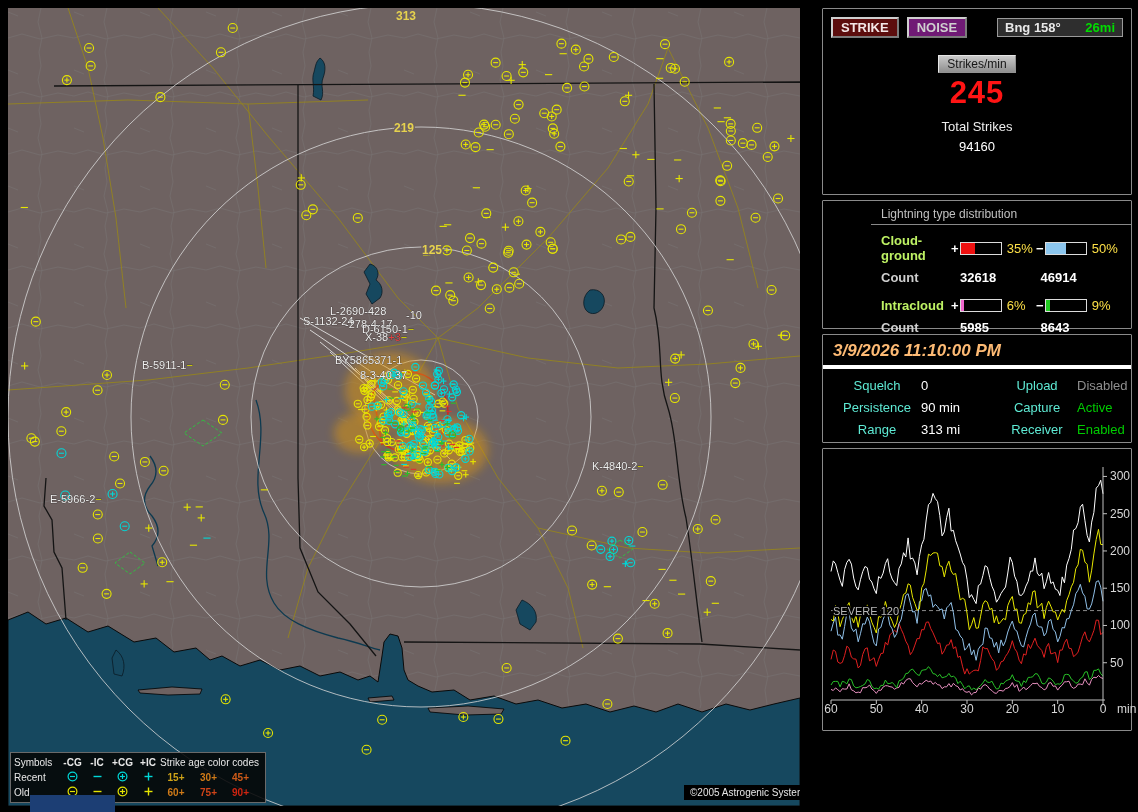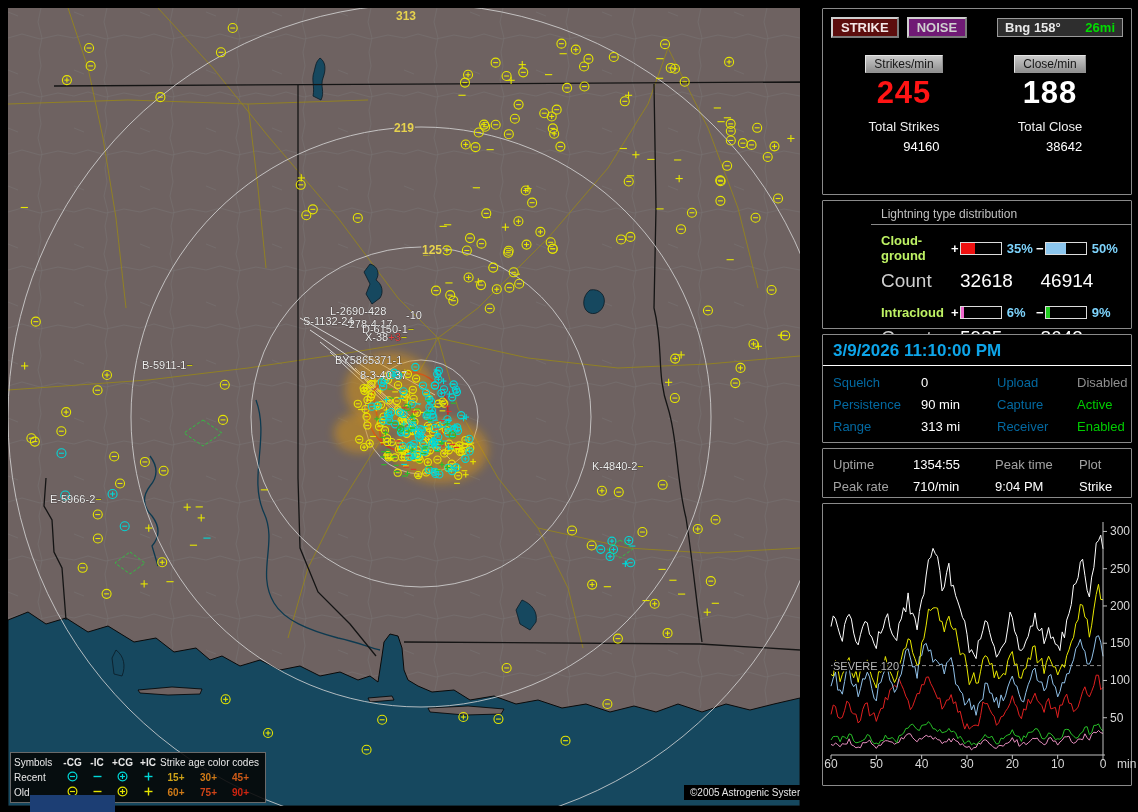--- a/index.html
+++ b/index.html
@@ -35,38 +35,38 @@
   .btn.noise{background:#701a75;color:#cfcfcf;margin-left:8px;}
   .bng{margin-left:auto;width:126px;background:#2e2e2e;border:1px solid #9a9a9a;display:flex;
     justify-content:space-between;padding:1px 7px;font-weight:bold;font-size:13px;box-sizing:border-box;}
   .bng-dist{color:#00dd00;}
 
   .rates-row{display:flex;margin-top:16px;}
   .rate-col{flex:1;text-align:center;}
   .chip{display:inline-block;background:linear-gradient(#c9c9c9,#8f8f8f);color:#151515;font-size:12px;
     padding:1px 8px;border:1px outset #e6e6e6;}
   .rate-val{font-size:31px;font-weight:bold;line-height:34px;margin-top:3px;letter-spacing:1px;}
-  .total{display:inline-block;text-align:right;margin-top:9px;}
+  .total{display:inline-block;text-align:center;margin-top:9px;}
   .total-label{font-size:13px;color:#eee;}
   .total-val{font-size:13px;color:#fff;margin-top:5px;}
 
   .sec-title{color:#c0c0c0;font-size:12px;border-bottom:1px solid #888;padding:6px 10px 3px;}
   .drow{display:flex;align-items:center;padding:0 10px;margin-top:8px;font-size:13px;}
   .dlabel{width:96px;font-weight:bold;color:#bef264;}
   .dsign{width:13px;color:#fff;font-weight:bold;}
   .bar{display:inline-block;width:54px;height:11px;border:1px solid #dcdcdc;background:#000;}
   .fill{display:block;height:100%;}
-  .dpct{width:40px;font-weight:bold;color:#7dd3fc;margin-left:5px;}
-  .crow{display:flex;padding:0 10px;margin-top:7px;font-size:19px;font-weight:normal;}
+  .dpct{width:40px;font-weight:normal;color:#fde047;margin-left:5px;}
+  .crow{display:flex;padding:0 10px;margin-top:7px;font-size:13px;font-weight:bold;}
   .crow .cl{width:110px;color:#cfcfcf;}
   .crow .cv{width:112px;color:#fff;}
 
-  .dt{color:#0ea5e9;font-weight:bold;font-size:17px;padding:6px 10px 4px;border-bottom:1px solid #ffffff;}
+  .dt{color:#fdba74;font-weight:bold;font-size:17px;padding:6px 10px 4px;border-bottom:4px solid #ffffff;font-style:italic;}
   .sgrid{display:grid;grid-template-columns:88px 76px 80px 1fr;row-gap:7px;padding:9px 10px;font-size:13px;}
-  .sgrid .k{color:#0369a1;}
+  .sgrid .k{color:#5eead4;text-align:center;}
   .sgrid .v{color:#fff;}
   .ugrid{display:grid;grid-template-columns:80px 82px 84px 1fr;row-gap:7px;padding:8px 10px;font-size:13px;}
   .muted{color:#a2a2a2;}
   .white{color:#fff;}
 
   .tg-title{padding:0 0 2px 10px;font-size:13px;}
   .tg-title .muted{margin-right:10px;}
 </style>
 </head>
 <body>
@@ -2295,28 +2295,20 @@
       </div>
       <div class="rates-row">
         <div class="rate-col">
           <span class="chip">Strikes/min</span>
           <div class="rate-val" style="color: rgb(255, 20, 20);">245</div>
           <div class="total">
             <div class="total-label">Total Strikes</div>
             <div class="total-val">94160</div>
           </div>
         </div>
-        <div class="rate-col">
-          <span class="chip">Close/min</span>
-          <div class="rate-val" style="color: rgb(255, 255, 255);">188</div>
-          <div class="total">
-            <div class="total-label">Total Close</div>
-            <div class="total-val">38642</div>
-          </div>
-        </div>
       </div>
     </div>
 
     <div class="panel p2">
       <div class="sec-title">Lightning type distribution</div>
 
       <div class="drow">
         <span class="dlabel">Cloud-ground</span>
         <span class="dsign">+</span>
         <span class="bar">
@@ -2366,32 +2358,20 @@
         <span class="v">90 min</span>
         <span class="k">Capture</span>
         <span class="v" style="color: rgb(0, 204, 0);">Active</span>
         <span class="k">Range</span>
         <span class="v">313 mi</span>
         <span class="k">Receiver</span>
         <span class="v" style="color: rgb(0, 204, 0);">Enabled</span>
       </div>
     </div>
 
-    <div class="panel p4">
-      <div class="ugrid">
-        <span class="muted">Uptime</span>
-        <span class="white">1354:55</span>
-        <span class="muted">Peak time</span>
-        <span class="muted">Plot</span>
-        <span class="muted">Peak rate</span>
-        <span class="white">710/min</span>
-        <span class="white">9:04 PM</span>
-        <span class="white">Strike</span>
-      </div>
-    </div>
 
     <div class="panel p5">
       <svg id="trendsvg" width="320" height="258" viewBox="0 0 320 258">
           <line x1="8" y1="155.5806451612903" x2="280" y2="155.5806451612903" stroke="#8a8a8a" stroke-width="1" stroke-dasharray="4,3"></line>
           <polyline points="8.0,234.4 10.266666666666666,235.5 12.5,232.9 14.8,234.7 17.1,236.8 19.333333333333336,233.7 21.6,234.1 23.866666666666667,234.0 26.1,228.8 28.4,234.8 30.7,235.9 32.93333333333334,237.8 35.2,237.1 37.46666666666667,237.7 39.7,232.6 42,232.8 44.3,232.2 46.53333333333333,229.9 48.8,234.0 51.06666666666666,235.6 53.3,238.4 55.599999999999994,235.2 57.9,235.3 60.13333333333333,232.0 62.4,230.7 64.66666666666667,230.8 66.9,231.7 69.2,232.1 71.5,234.2 73.73333333333333,232.9 76.0,232.3 78.26666666666667,227.6 80.5,229.0 82.8,225.4 85.1,223.8 87.33333333333333,223.8 89.6,227.6 91.86666666666666,229.9 94.1,231.8 96.39999999999999,228.4 98.7,229.1 100.93333333333332,227.0 103.2,225.3 105.46666666666665,226.7 107.7,226.0 110,229.3 112.3,227.4 114.53333333333335,229.7 116.8,230.0 119.06666666666668,233.6 121.3,231.8 123.60000000000001,231.9 125.9,228.6 128.13333333333333,232.0 130.4,228.3 132.66666666666669,230.7 134.9,231.6 137.2,235.0 139.5,233.7 141.73333333333335,236.6 144.0,237.3 146.26666666666668,236.4 148.5,239.9 150.8,237.7 153.1,237.4 155.33333333333334,232.8 157.6,234.2 159.86666666666667,230.7 162.1,229.6 164.4,231.1 166.7,234.1 168.93333333333334,235.5 171.2,237.9 173.46666666666667,238.4 175.7,235.6 178,235.5 180.3,236.2 182.53333333333333,233.5 184.8,233.1 187.06666666666666,231.4 189.3,227.6 191.6,232.3 193.9,229.6 196.13333333333333,236.3 198.4,234.5 200.66666666666666,232.0 202.9,234.7 205.2,233.0 207.5,230.7 209.73333333333332,228.3 212.0,228.7 214.26666666666668,228.1 216.5,231.4 218.8,232.6 221.1,234.9 223.33333333333334,233.6 225.6,228.2 227.86666666666667,227.6 230.1,231.3 232.4,230.9 234.7,235.1 236.93333333333334,232.0 239.2,230.1 241.46666666666667,226.8 243.7,226.8 246,226.2 248.3,231.6 250.53333333333333,233.3 252.8,232.3 255.06666666666666,229.1 257.3,229.1 259.6,229.7 261.9,223.8 264.1333333333333,227.8 266.4,230.2 268.66666666666663,224.3 270.9,222.2 273.2,222.8 275.5,220.5 277.73333333333335,222.6 280.0,223.5" fill="none" stroke="#e890c0" stroke-width="1"></polyline>
           <polyline points="8.0,230.0 10.266666666666666,226.5 12.5,226.4 14.8,226.4 17.1,231.8 19.333333333333336,226.3 21.6,227.1 23.866666666666667,228.9 26.1,223.9 28.4,224.6 30.7,230.9 32.93333333333334,232.8 35.2,232.4 37.46666666666667,231.5 39.7,230.4 42,228.9 44.3,224.5 46.53333333333333,225.6 48.8,231.0 51.06666666666666,233.7 53.3,233.1 55.599999999999994,234.1 57.9,230.3 60.13333333333333,230.5 62.4,225.1 64.66666666666667,228.6 66.9,228.5 69.2,227.5 71.5,229.7 73.73333333333333,232.8 76.0,225.8 78.26666666666667,225.0 80.5,223.3 82.8,218.5 85.1,218.2 87.33333333333333,215.1 89.6,214.1 91.86666666666666,217.0 94.1,219.5 96.39999999999999,220.5 98.7,215.4 100.93333333333332,214.9 103.2,214.6 105.46666666666665,211.6 107.7,214.3 110,218.7 112.3,219.0 114.53333333333335,221.6 116.8,219.3 119.06666666666668,222.8 121.3,222.1 123.60000000000001,221.4 125.9,218.4 128.13333333333333,221.9 130.4,221.2 132.66666666666669,222.9 134.9,228.6 137.2,226.2 139.5,229.7 141.73333333333335,233.8 144.0,231.5 146.26666666666668,230.8 148.5,234.8 150.8,233.1 153.1,234.7 155.33333333333334,232.5 157.6,230.5 159.86666666666667,227.9 162.1,224.5 164.4,227.2 166.7,227.5 168.93333333333334,226.2 171.2,230.6 173.46666666666667,234.0 175.7,233.6 178,228.1 180.3,228.9 182.53333333333333,226.2 184.8,225.0 187.06666666666666,224.2 189.3,219.7 191.6,225.0 193.9,226.1 196.13333333333333,226.4 198.4,231.4 200.66666666666666,225.8 202.9,227.6 205.2,222.4 207.5,222.3 209.73333333333332,221.8 212.0,218.8 214.26666666666668,218.8 216.5,222.4 218.8,228.2 221.1,229.0 223.33333333333334,227.2 225.6,222.9 227.86666666666667,223.8 230.1,226.1 232.4,229.6 234.7,228.8 236.93333333333334,229.2 239.2,227.0 241.46666666666667,219.8 243.7,219.3 246,219.8 248.3,224.1 250.53333333333333,225.8 252.8,228.3 255.06666666666666,227.4 257.3,223.6 259.6,222.1 261.9,217.1 264.1333333333333,216.7 266.4,224.5 268.66666666666663,222.7 270.9,215.4 273.2,215.3 275.5,213.9 277.73333333333335,218.7 280.0,221.0" fill="none" stroke="#28c028" stroke-width="1"></polyline>
           <polyline points="8.0,204.4 10.266666666666666,195.0 12.5,196.4 14.8,207.0 17.1,208.4 19.333333333333336,207.4 21.6,200.4 23.866666666666667,191.1 26.1,193.3 28.4,202.2 30.7,203.9 32.93333333333334,204.1 35.2,213.0 37.46666666666667,210.4 39.7,199.5 42,193.8 44.3,192.8 46.53333333333333,205.8 48.8,204.5 51.06666666666666,202.7 53.3,211.4 55.599999999999994,204.5 57.9,198.5 60.13333333333333,198.2 62.4,187.2 64.66666666666667,190.1 66.9,179.9 69.2,177.5 71.5,175.3 73.73333333333333,177.2 76.0,168.6 78.26666666666667,174.4 80.5,179.3 82.8,186.2 85.1,190.3 87.33333333333333,199.7 89.6,196.4 91.86666666666666,190.1 94.1,183.6 96.39999999999999,183.6 98.7,174.6 100.93333333333332,174.8 103.2,167.3 105.46666666666665,166.9 107.7,173.4 110,177.8 112.3,183.1 114.53333333333335,188.6 116.8,187.9 119.06666666666668,199.2 121.3,195.7 123.60000000000001,190.1 125.9,189.8 128.13333333333333,184.6 130.4,193.6 132.66666666666669,191.8 134.9,202.4 137.2,201.2 139.5,211.2 141.73333333333335,219.1 144.0,213.7 146.26666666666668,219.1 148.5,217.0 150.8,215.4 153.1,215.1 155.33333333333334,215.9 157.6,205.6 159.86666666666667,191.9 162.1,193.7 164.4,193.5 166.7,199.4 168.93333333333334,203.7 171.2,206.5 173.46666666666667,215.3 175.7,212.8 178,206.8 180.3,206.0 182.53333333333333,201.3 184.8,198.2 187.06666666666666,193.4 189.3,185.7 191.6,193.6 193.9,196.9 196.13333333333333,205.2 198.4,208.7 200.66666666666666,198.9 202.9,200.1 205.2,189.2 207.5,193.6 209.73333333333332,188.3 212.0,183.2 214.26666666666668,190.3 216.5,193.0 218.8,195.5 221.1,202.4 223.33333333333334,192.3 225.6,188.4 227.86666666666667,198.9 230.1,198.2 232.4,197.4 234.7,207.6 236.93333333333334,195.1 239.2,195.1 241.46666666666667,187.9 243.7,184.1 246,193.2 248.3,193.6 250.53333333333333,201.6 252.8,199.9 255.06666666666666,197.1 257.3,189.7 259.6,181.6 261.9,176.8 264.1333333333333,184.2 266.4,186.9 268.66666666666663,181.4 270.9,175.4 273.2,165.1 275.5,165.3 277.73333333333335,179.7 280.0,177.4" fill="none" stroke="#e02020" stroke-width="1"></polyline>
           <polyline points="8.0,176.2 10.266666666666666,168.1 12.5,162.1 14.8,180.2 17.1,179.9 19.333333333333336,184.2 21.6,171.5 23.866666666666667,158.1 26.1,157.6 28.4,172.9 30.7,176.7 32.93333333333334,173.9 35.2,186.8 37.46666666666667,178.7 39.7,168.7 42,169.2 44.3,162.1 46.53333333333333,166.9 48.8,178.7 51.06666666666666,188.2 53.3,190.9 55.599999999999994,173.9 57.9,172.4 60.13333333333333,164.4 62.4,158.9 64.66666666666667,159.2 66.9,170.2 69.2,173.9 71.5,182.4 73.73333333333333,178.7 76.0,168.7 78.26666666666667,164.1 80.5,152.2 82.8,140.4 85.1,138.7 87.33333333333333,147.9 89.6,157.0 91.86666666666666,156.5 94.1,168.4 96.39999999999999,146.7 98.7,145.6 100.93333333333332,135.0 103.2,133.4 105.46666666666665,141.2 107.7,139.9 110,152.3 112.3,149.3 114.53333333333335,151.6 116.8,154.9 119.06666666666668,153.9 121.3,164.0 123.60000000000001,152.9 125.9,150.6 128.13333333333333,147.5 130.4,157.7 132.66666666666669,174.3 134.9,175.8 137.2,181.0 139.5,183.6 141.73333333333335,195.2 144.0,192.5 146.26666666666668,188.4 148.5,200.0 150.8,194.9 153.1,205.3 155.33333333333334,194.2 157.6,190.8 159.86666666666667,189.3 162.1,173.0 164.4,173.4 166.7,182.8 168.93333333333334,183.4 171.2,192.2 173.46666666666667,187.2 175.7,197.9 178,184.9 180.3,190.9 182.53333333333333,185.8 184.8,177.0 187.06666666666666,170.8 189.3,166.1 191.6,174.3 193.9,176.1 196.13333333333333,184.4 198.4,190.8 200.66666666666666,191.9 202.9,182.5 205.2,174.7 207.5,169.1 209.73333333333332,160.3 212.0,158.0 214.26666666666668,170.4 216.5,171.9 218.8,172.0 221.1,180.9 223.33333333333334,177.8 225.6,166.1 227.86666666666667,164.5 230.1,174.2 232.4,177.0 234.7,186.9 236.93333333333334,181.6 239.2,172.5 241.46666666666667,173.0 243.7,163.9 246,163.5 248.3,155.4 250.53333333333333,149.8 252.8,138.7 255.06666666666666,135.2 257.3,129.3 259.6,137.9 261.9,141.4 264.1333333333333,153.9 266.4,154.1 268.66666666666663,148.9 270.9,139.1 273.2,126.8 275.5,125.7 277.73333333333335,132.1 280.0,146.3" fill="none" stroke="#90c0e8" stroke-width="1"></polyline>
           <polyline points="8.0,164.4 10.266666666666666,166.1 12.5,150.5 14.8,158.3 17.1,171.7 19.333333333333336,164.4 21.6,159.3 23.866666666666667,151.5 26.1,147.6 28.4,162.1 30.7,167.8 32.93333333333334,160.6 35.2,172.3 37.46666666666667,159.8 39.7,160.7 42,157.3 44.3,149.9 46.53333333333333,159.0 48.8,167.2 51.06666666666666,172.4 53.3,178.0 55.599999999999994,161.4 57.9,162.3 60.13333333333333,158.7 62.4,146.5 64.66666666666667,155.5 66.9,161.3 69.2,166.2 71.5,172.5 73.73333333333333,167.9 76.0,156.0 78.26666666666667,149.4 80.5,139.4 82.8,138.1 85.1,128.8 87.33333333333333,130.1 89.6,142.4 91.86666666666666,148.5 94.1,155.1 96.39999999999999,154.0 98.7,132.7 100.93333333333332,128.3 103.2,115.1 105.46666666666665,99.2 107.7,100.5 110,98.0 112.3,97.7 114.53333333333335,98.2 116.8,110.8 119.06666666666668,111.5 121.3,121.9 123.60000000000001,111.4 125.9,106.2 128.13333333333333,116.0 130.4,119.5 132.66666666666669,118.5 134.9,131.5 137.2,144.9 139.5,143.3 141.73333333333335,144.5 144.0,158.1 146.26666666666668,174.7 148.5,169.8 150.8,162.6 153.1,173.2 155.33333333333334,173.0 157.6,161.2 159.86666666666667,149.3 162.1,145.7 164.4,147.2 166.7,154.6 168.93333333333334,153.3 171.2,167.7 173.46666666666667,160.8 175.7,169.0 178,166.5 180.3,163.5 182.53333333333333,164.7 184.8,150.5 187.06666666666666,145.0 189.3,141.5 191.6,154.6 193.9,153.9 196.13333333333333,167.6 198.4,168.3 200.66666666666666,159.7 202.9,158.5 205.2,147.8 207.5,149.6 209.73333333333332,136.7 212.0,135.8 214.26666666666668,152.8 216.5,151.1 218.8,148.2 221.1,163.6 223.33333333333334,152.4 225.6,146.2 227.86666666666667,151.3 230.1,156.8 232.4,156.9 234.7,165.0 236.93333333333334,159.4 239.2,154.3 241.46666666666667,157.4 243.7,145.6 246,139.8 248.3,131.8 250.53333333333333,127.3 252.8,113.6 255.06666666666666,109.8 257.3,94.4 259.6,95.3 261.9,107.0 264.1333333333333,109.3 266.4,127.2 268.66666666666663,115.2 270.9,98.9 273.2,84.4 275.5,74.3 277.73333333333335,89.4 280.0,89.7" fill="none" stroke="#e8e800" stroke-width="1"></polyline>
           <polyline points="8.0,116.5 10.266666666666666,105.9 12.5,108.8 14.8,117.4 17.1,125.3 19.333333333333336,131.4 21.6,114.5 23.866666666666667,107.4 26.1,104.3 28.4,109.1 30.7,123.1 32.93333333333334,131.6 35.2,134.9 37.46666666666667,124.7 39.7,116.7 42,111.5 44.3,112.8 46.53333333333333,124.2 48.8,127.0 51.06666666666666,133.8 53.3,138.6 55.599999999999994,121.6 57.9,123.4 60.13333333333333,118.1 62.4,108.5 64.66666666666667,103.7 66.9,117.5 69.2,124.1 71.5,127.7 73.73333333333333,130.6 76.0,113.3 78.26666666666667,108.9 80.5,97.7 82.8,102.0 85.1,82.9 87.33333333333333,104.1 89.6,103.0 91.86666666666666,107.9 94.1,119.8 96.39999999999999,101.4 98.7,89.7 100.93333333333332,84.3 103.2,65.0 105.46666666666665,49.6 107.7,47.5 110,38.4 112.3,43.7 114.53333333333335,46.5 116.8,60.5 119.06666666666668,80.9 121.3,76.9 123.60000000000001,62.7 125.9,53.2 128.13333333333333,76.1 130.4,75.3 132.66666666666669,85.7 134.9,91.9 137.2,99.0 139.5,107.4 141.73333333333335,111.1 144.0,124.2 146.26666666666668,142.7 148.5,139.6 150.8,144.3 153.1,148.6 155.33333333333334,130.5 157.6,129.1 159.86666666666667,120.6 162.1,110.7 164.4,112.2 166.7,122.6 168.93333333333334,131.2 171.2,136.3 173.46666666666667,147.2 175.7,143.7 178,138.5 180.3,135.1 182.53333333333333,132.0 184.8,118.0 187.06666666666666,102.1 189.3,107.4 191.6,121.2 193.9,126.4 196.13333333333333,139.8 198.4,140.5 200.66666666666666,137.7 202.9,131.1 205.2,126.4 207.5,116.1 209.73333333333332,116.1 212.0,102.9 214.26666666666668,118.0 216.5,121.0 218.8,118.1 221.1,133.7 223.33333333333334,126.8 225.6,117.5 227.86666666666667,128.5 230.1,126.9 232.4,134.2 234.7,135.3 236.93333333333334,140.5 239.2,121.9 241.46666666666667,127.8 243.7,110.1 246,103.5 248.3,94.4 250.53333333333333,75.0 252.8,73.6 255.06666666666666,67.7 257.3,52.1 259.6,49.2 261.9,65.3 264.1333333333333,80.3 266.4,87.0 268.66666666666663,67.1 270.9,57.4 273.2,33.1 275.5,30.6 277.73333333333335,25.2 280.0,38.8" fill="none" stroke="#ffffff" stroke-width="1"></polyline>

